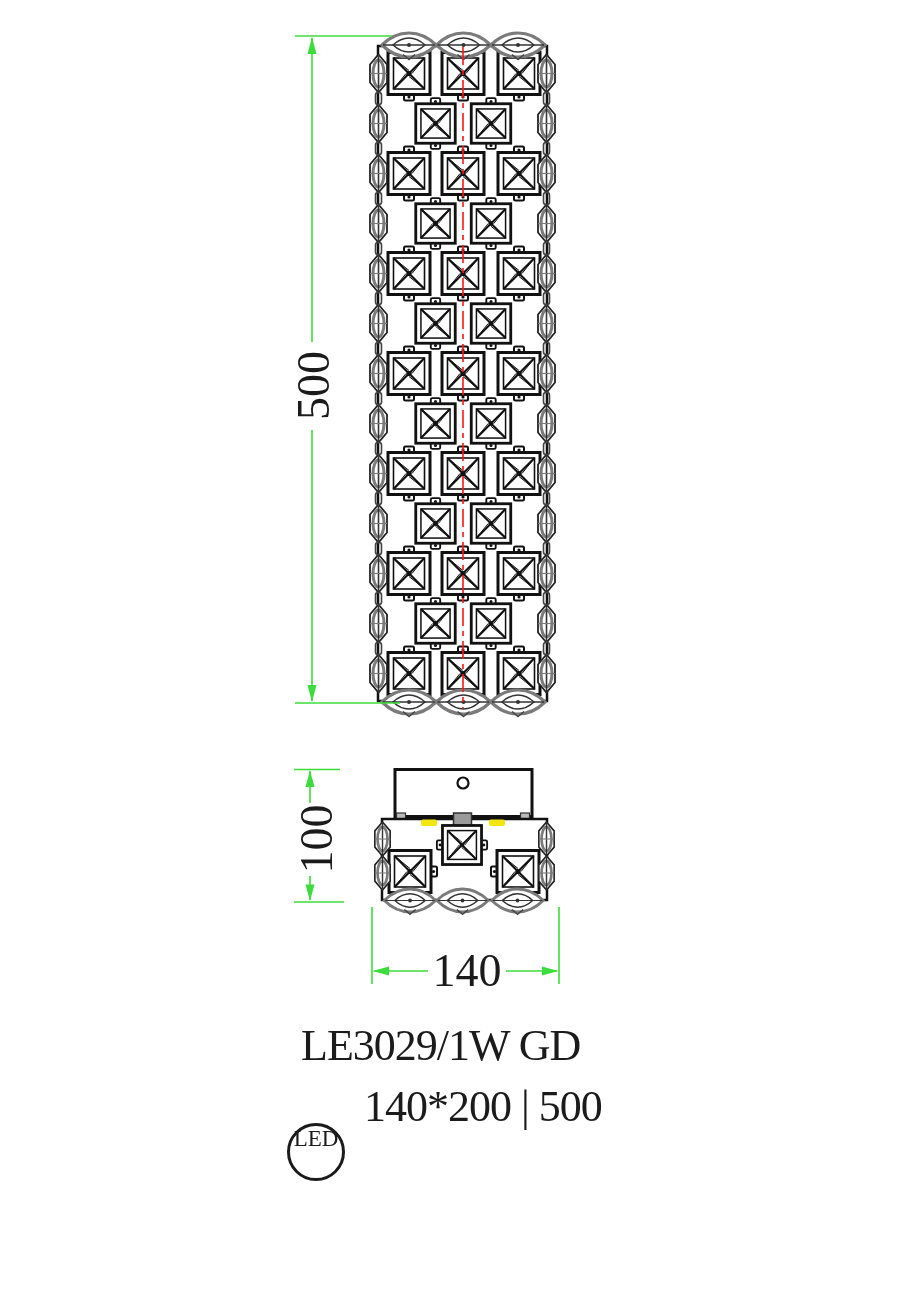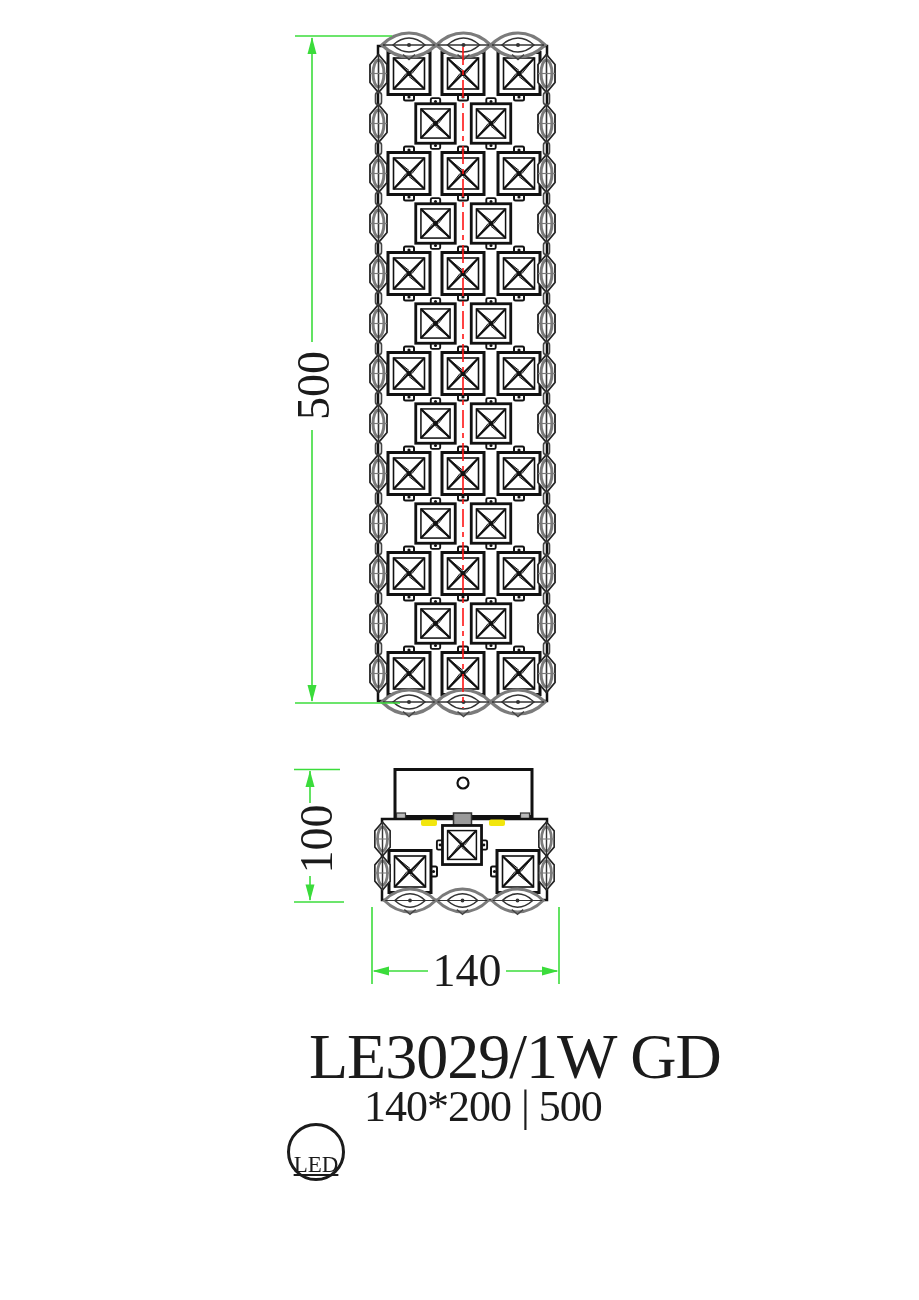--- a/index.html
+++ b/index.html
@@ -12,27 +12,27 @@
   html,body{margin:0;padding:0;}
   body{
     width:919px;height:1300px;position:relative;background:#ffffff;
     font-family:"Liberation Serif",serif;color:var(--ink);overflow:hidden;
   }
   #fixture-svg{position:absolute;left:0;top:0;}
   .dimline{stroke:var(--green);stroke-width:1.6;fill:none;}
   .dimarrow{fill:var(--green);stroke:none;}
   .dim-text{font-family:"Liberation Serif",serif;font-size:46px;fill:var(--ink);}
   .spec{position:absolute;white-space:nowrap;color:var(--ink);}
-  #model-line{left:301px;top:1020px;font-size:64px;letter-spacing:-1px;margin-left:8px;}
+  #model-line{left:301px;top:1020px;font-size:44px;letter-spacing:-1px;}
   #spec-lines{left:364px;top:1084px;font-size:44px;line-height:45.5px;letter-spacing:-1px;}
   #led-badge{
     position:absolute;left:287px;top:1123px;width:52px;height:52px;
     border:3px solid var(--ink);border-radius:50%;
-    display:flex;align-items:flex-end;justify-content:center;
-    font-size:23px;letter-spacing:0px;text-decoration:underline;
+    display:flex;align-items:flex-start;justify-content:center;
+    font-size:23px;letter-spacing:0px;
   }
 </style>
 </head>
 <body>
 
 <svg id="fixture-svg" width="919" height="1300" viewBox="0 0 919 1300">
   <defs>
 
     <g id="sym-sq">
       <rect x="-5" y="-27" width="10" height="7" rx="1.5" fill="#fff" stroke="#111" stroke-width="2"></rect>

